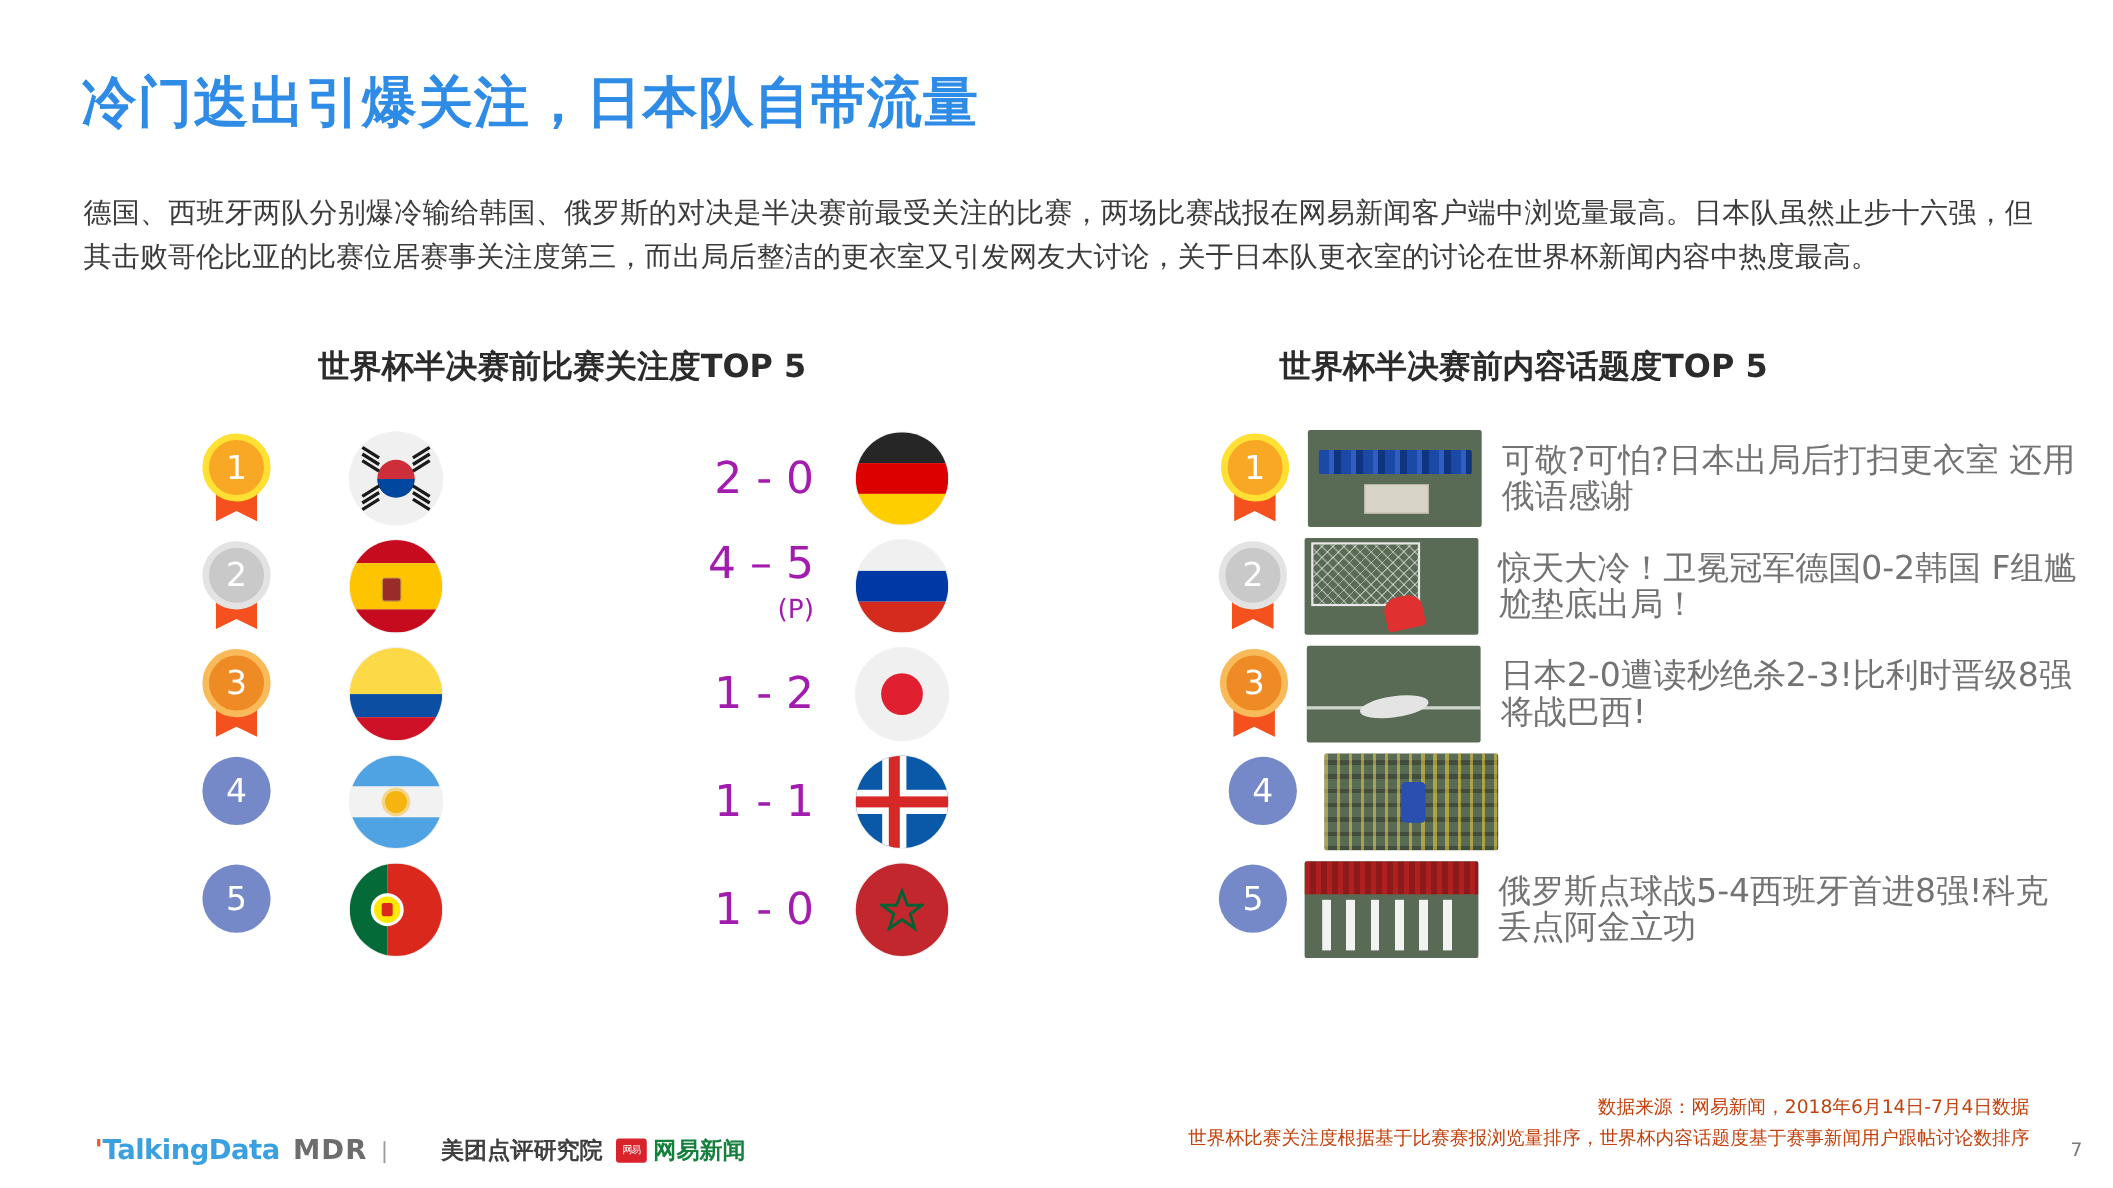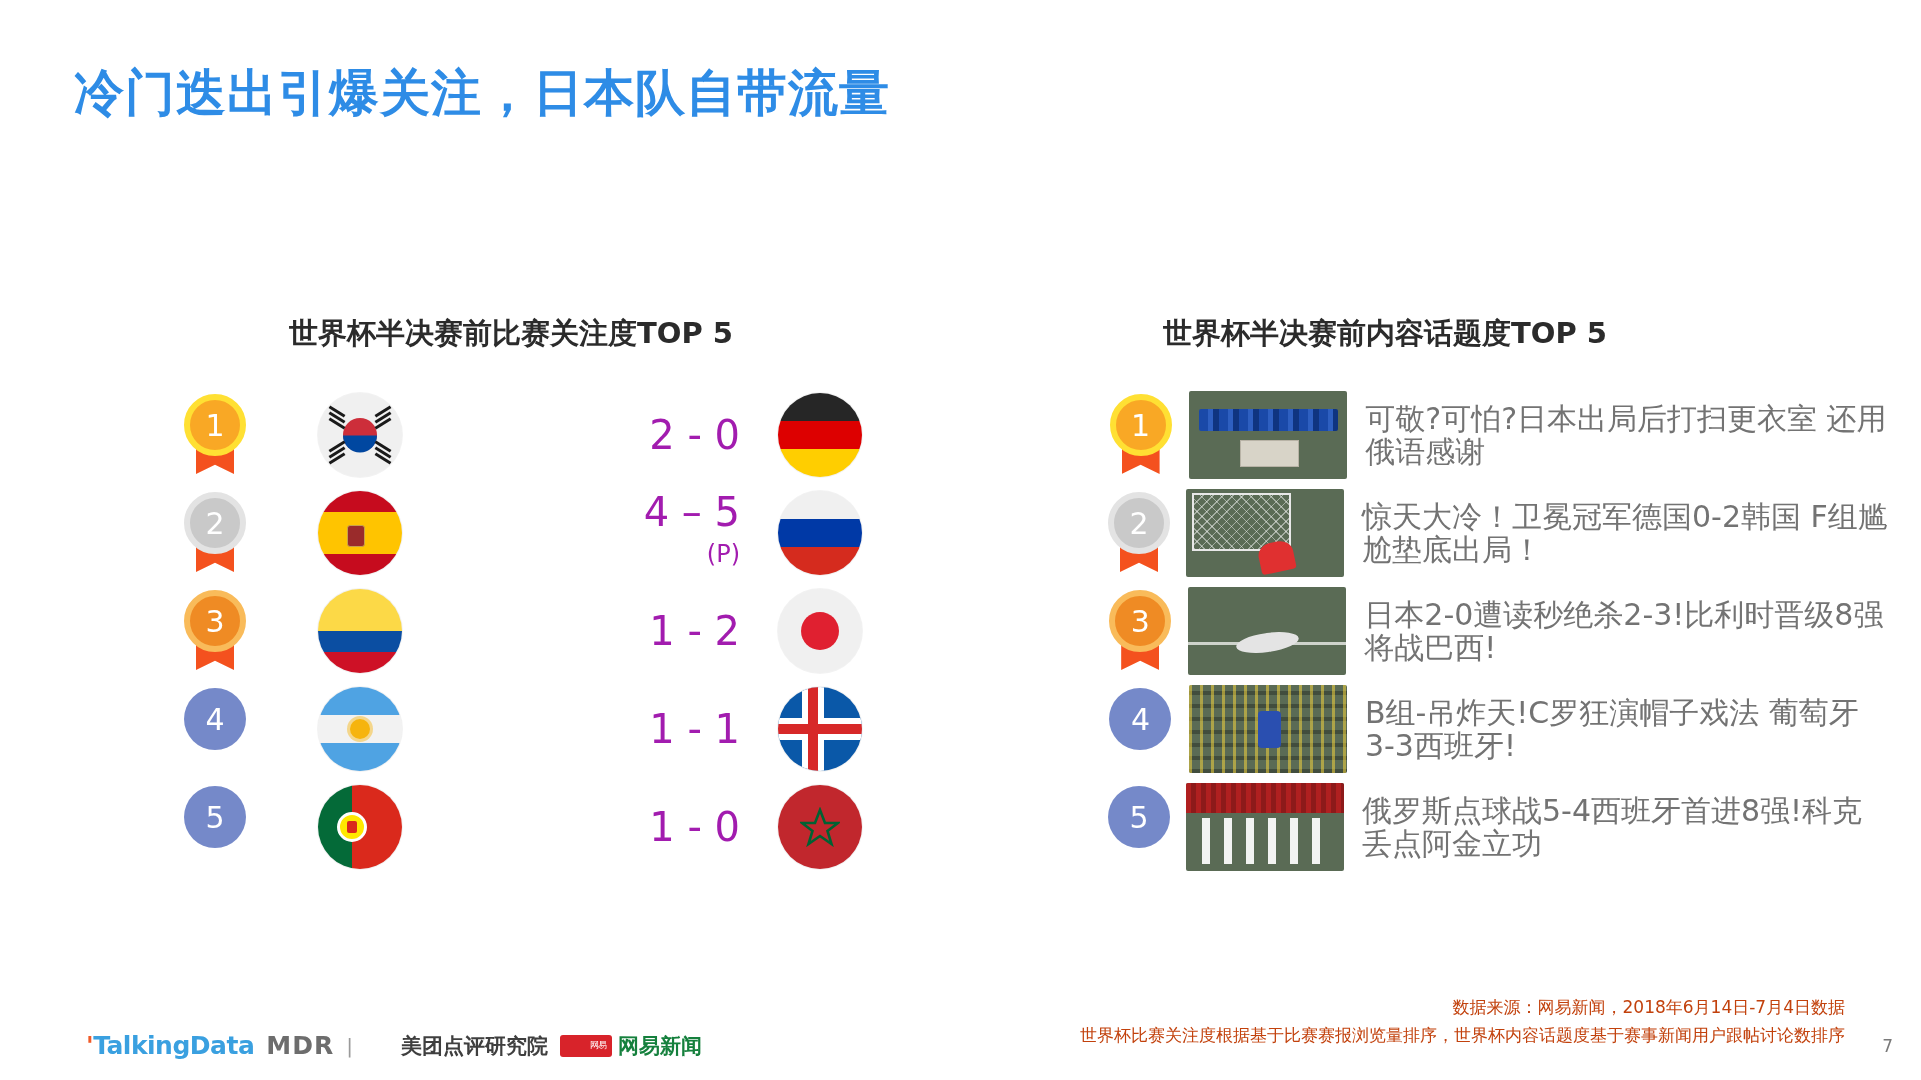--- a/index.html
+++ b/index.html
@@ -204,30 +204,30 @@
   .brand-td{font-size:25px;font-weight:bold;color:#3aa0e0;letter-spacing:-.5px;}
   .brand-td .dot{color:#f05a28;}
   .brand-mdr{font-size:25px;font-weight:bold;color:#6d6d6d;letter-spacing:1px;}
   .brand-meituan{font-size:21px;color:#3f3f3f;font-weight:bold;margin-left:36px;}
   .brand-sep{color:#9a9a9a;font-size:20px;}
   .brand-netease{display:flex;align-items:center;gap:6px;}
   .brand-netease .logo{
     width:28px;height:22px;background:#d8232a;border-radius:3px;
     color:#fff;font-size:9px;display:flex;align-items:center;justify-content:center;
     letter-spacing:-1px;
-    padding-left:24px;
   }
   .brand-netease .txt{font-size:21px;font-weight:bold;color:#15803d;}
 </style>
 </head>
 <body>
 
 <div class="slide">
 
   <div class="page-title">冷门迭出引爆关注，日本队自带流量</div>
+  <div class="lede">德国、西班牙两队分别爆冷输给韩国、俄罗斯的对决是半决赛前最受关注的比赛，两场比赛战报在网易新闻客户端中浏览量最高。日本队虽然止步十六强，但其击败哥伦比亚的比赛位居赛事关注度第三，而出局后整洁的更衣室又引发网友大讨论，关于日本队更衣室的讨论在世界杯新闻内容中热度最高。</div>
 
   <div class="col-head left">世界杯半决赛前比赛关注度TOP 5</div>
   <div class="col-head right">世界杯半决赛前内容话题度TOP 5</div>
 
   <div class="match-list">
 
     <div class="match-row">
       <div class="medal-cell">
         <div class="medal gold">
           <div class="disc">1</div>
@@ -410,21 +410,20 @@
     </div>
 
     <div class="news-row">
       <div class="medal-cell">
         <div class="medal plain">
           <div class="disc">4</div>
 
         </div>
       </div>
       <div class="thumb th-crowd"></div>
-      <div class="headline">B组-吊炸天!C罗狂演帽子戏法 葡萄牙3-3西班牙!</div>
     </div>
 
     <div class="news-row">
       <div class="medal-cell">
         <div class="medal plain">
           <div class="disc">5</div>
 
         </div>
       </div>
       <div class="thumb th-celebrate"></div>

